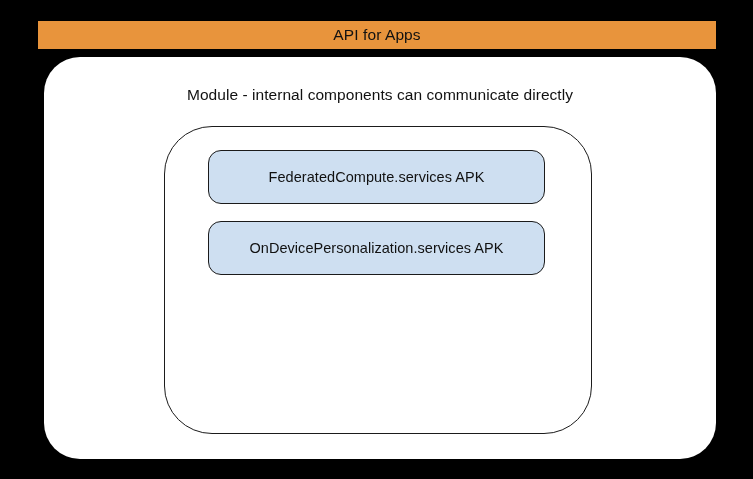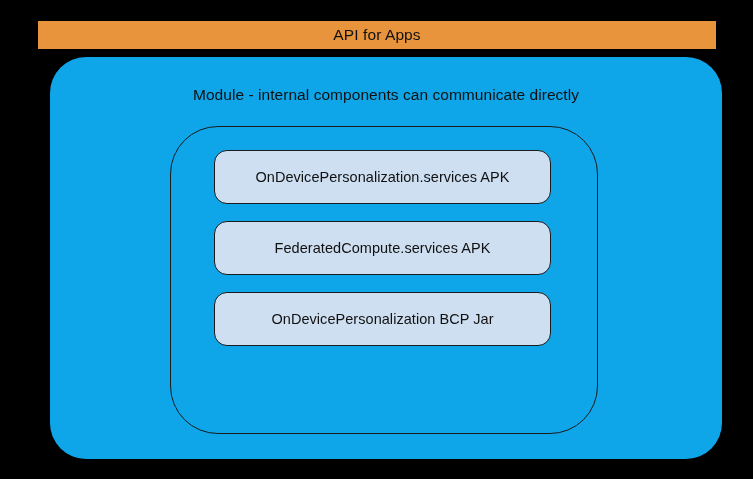--- a/index.html
+++ b/index.html
@@ -41,25 +41,25 @@
     font-size: 15.5px;
     color: #111111;
     letter-spacing: 0.1px;
     line-height: 1;
     white-space: nowrap;
   }
 
   
   #module-container {
     position: absolute;
-    left: 50px;
+    left: 44px;
     top: 57px;
     width: 672px;
     height: 402px;
-    background: #0ea5e9;
+    background: #ffffff;
     border-radius: 36px;
   }
 
   #module-label {
     position: absolute;
     left: 0;
     top: 30px;
     width: 672px;
     text-align: center;
     font-size: 15.5px;
@@ -122,27 +122,24 @@
 
   <div id="module-container">
 
     <div id="module-label">Module - internal components can communicate directly</div>
 
     <div id="internal-group"></div>
 
     <div id="component-list">
 
       <div class="component-card">
-        <span class="component-card-label">OnDevicePersonalization.services APK</span>
-      </div>
-
-      <div class="component-card">
         <span class="component-card-label">FederatedCompute.services APK</span>
       </div>
 
       <div class="component-card">
-        <span class="component-card-label">OnDevicePersonalization BCP Jar</span>
+        <span class="component-card-label">OnDevicePersonalization.services APK</span>
       </div>
+
 
 
     </div>
   </div>
 </div>
 
 </body></html>

